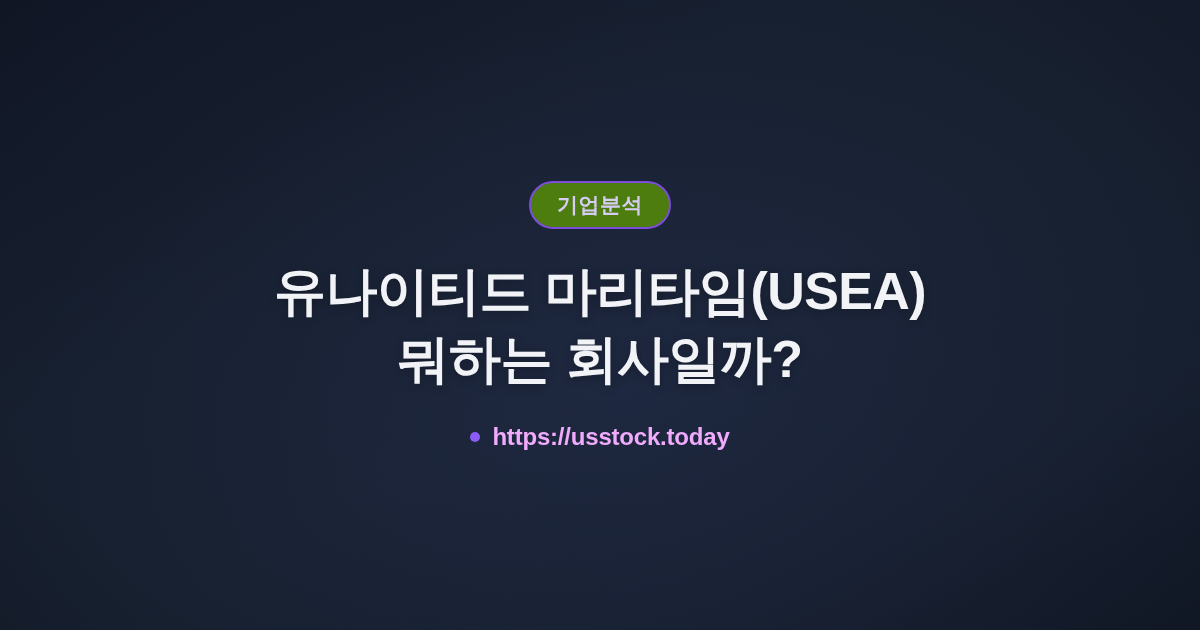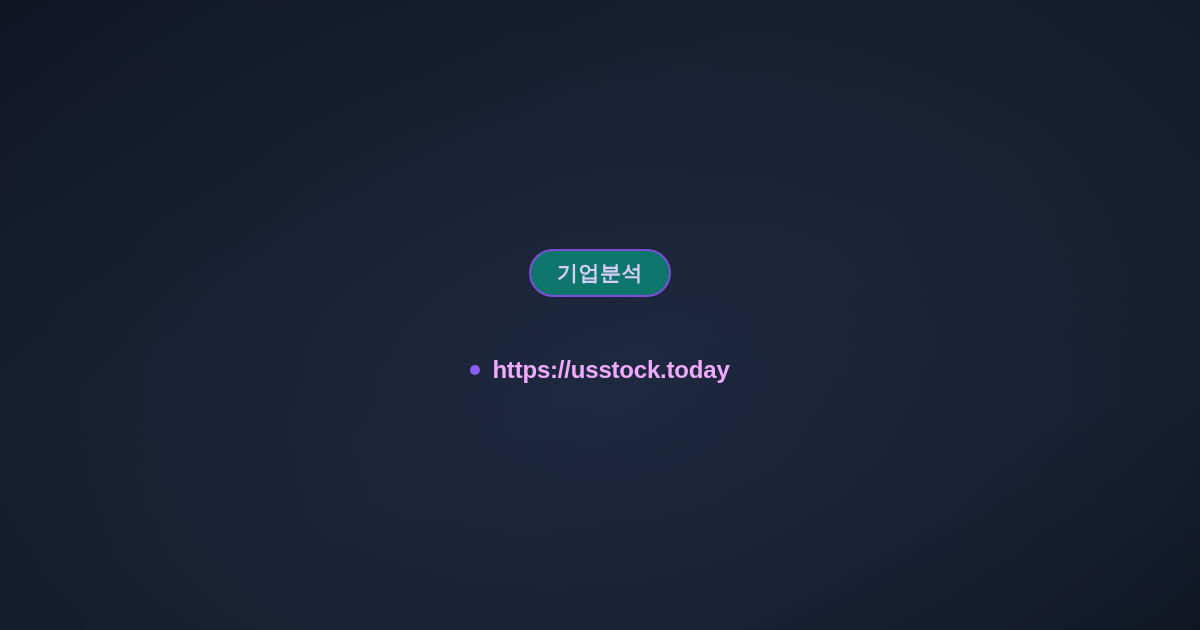--- a/index.html
+++ b/index.html
@@ -60,21 +60,21 @@
   
   .badge {
     display: inline-flex;
     align-items: center;
     justify-content: center;
     min-width: 140px;
     height: 48px;
     padding: 0 26px;
     border: 2px solid #7c4ddb;
     border-radius: 999px;
-    background: #0f766e;
+    background: #4d7c0f;
     color: #d6cdf5;
     font-size: 21px;
     font-weight: 700;
     letter-spacing: 0.5px;
     line-height: 1;
     margin-bottom: 29px;
     white-space: nowrap;
   }
 
   
@@ -127,20 +127,24 @@
   <div class="bg-base"></div>
   <div class="bg-sheen"></div>
   <div class="bg-vignette"></div>
 
   <div class="content">
 
     <div class="badge">
       <span>기업분석</span>
     </div>
 
+    <h1 class="title">
+      <span class="title-line">유나이티드 마리타임(USEA)</span>
+      <span class="title-line">뭐하는 회사일까?</span>
+    </h1>
 
     <div class="url-row">
       <span class="url-bullet"></span>
       <span class="url-text">https://usstock.today</span>
     </div>
 
   </div>
 </div>
 
 </body></html>

